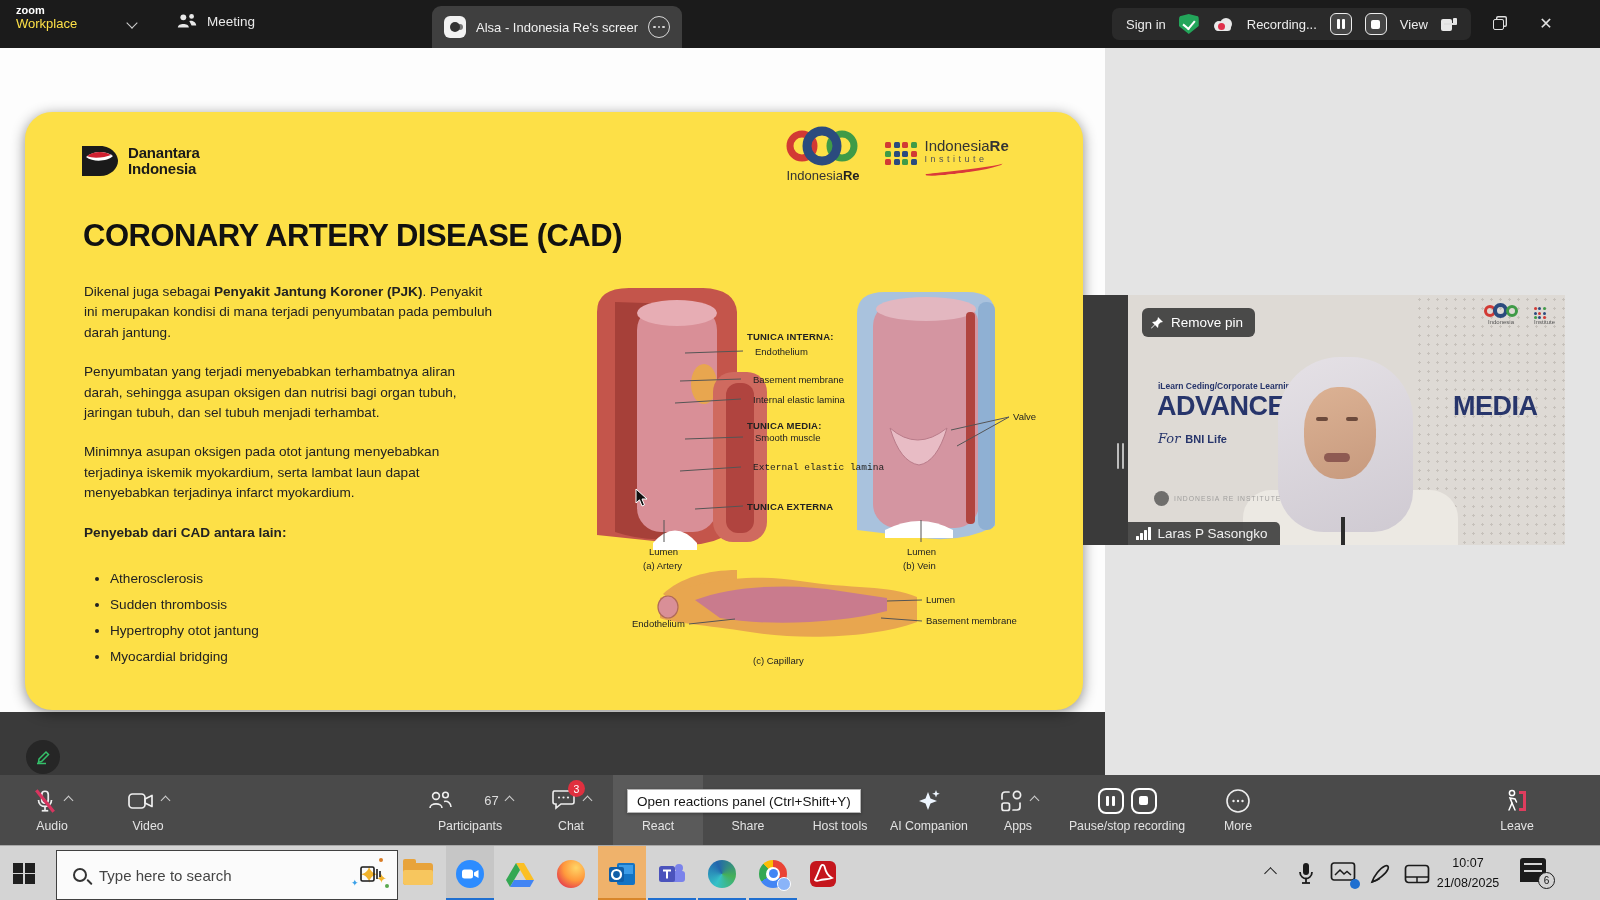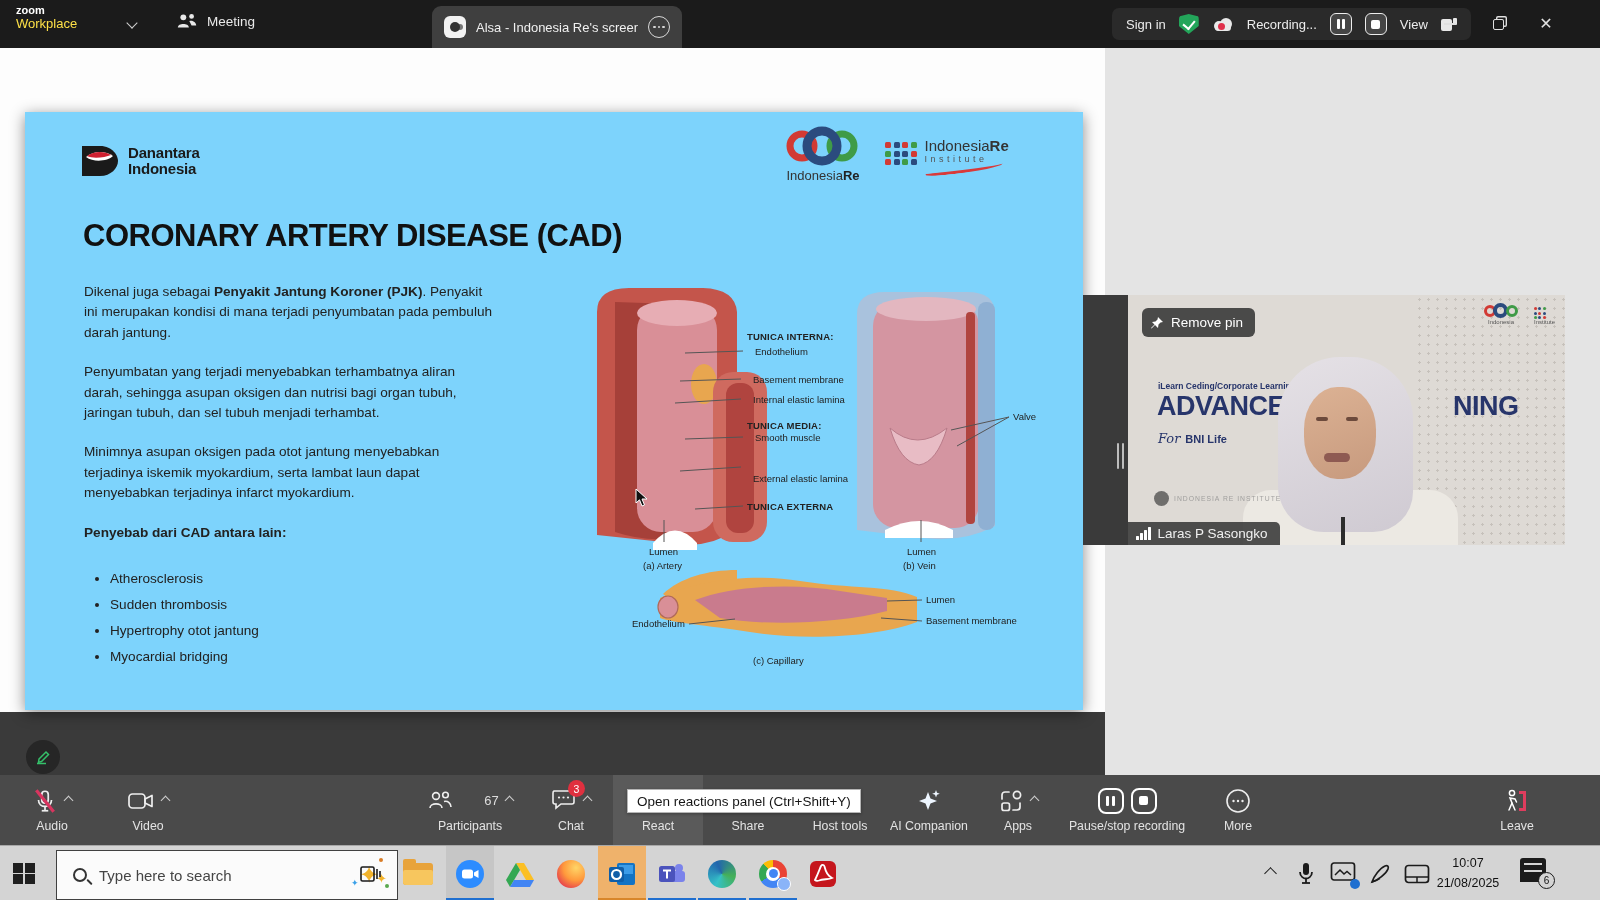--- a/index.html
+++ b/index.html
@@ -41,21 +41,21 @@
 
   
   #share-bg { position:absolute; left:0; top:48px; width:1105px; height:727px; background:#fdfdfd; }
   #right-bg { position:absolute; left:1105px; top:48px; width:495px; height:727px; background:#e4e4e4; }
   #dark-band { position:absolute; left:0; top:712px; width:1105px; height:63px; background:#3a3a3a; }
   #annotate-btn { position:absolute; left:26px; top:740px; width:34px; height:34px; border-radius:50%; background:#262626; display:flex; align-items:center; justify-content:center; }
   #divider-strip { position:absolute; left:1083px; top:295px; width:45px; height:250px; background:#3a3a3a; }
   #divider-handle { position:absolute; left:34px; top:148px; display:flex; gap:3px; }
   #divider-handle i { width:2px; height:26px; background:#bdbdbd; border-radius:1px; }
 
-  #slide { position:absolute; left:25px; top:112px; width:1058px; height:598px; background:#7dd3fc; box-shadow:0 3px 14px rgba(0,0,0,.45); }
+  #slide { position:absolute; left:25px; top:112px; width:1058px; height:598px; background:#fde047; box-shadow:0 3px 14px rgba(0,0,0,.45);border-radius:27px; }
   .dn-logo { position:absolute; left:55px; top:32px; display:flex; align-items:center; gap:8px; }
   .dn-text { font-size:15px; font-weight:bold; color:#1a1a1a; line-height:1.05; letter-spacing:-.2px; }
   .slide-title { position:absolute; left:58px; top:106px; font-size:31px; font-weight:bold; letter-spacing:-.5px; color:#111; }
   .slide-col { position:absolute; left:59px; top:170px; width:412px; font-size:13.6px; color:#222; line-height:1.5; }
   .slide-col p { margin-bottom:19px; }
   .causes { font-weight:bold; margin-top:4px; }
   .slide-col ul { margin-top:26px; padding-left:26px; }
   .slide-col li { margin-bottom:5.5px; }
 
   .ringlogo { display:flex; flex-direction:column; align-items:center; }
@@ -322,21 +322,21 @@
           <line x1="337" y1="341" x2="296" y2="338"></line>
           <line x1="104" y1="344" x2="150" y2="339"></line>
         </g>
       </svg>
       <span class="dlabel hdr" style="left:162px; top:51px;">TUNICA INTERNA:</span>
       <span class="dlabel" style="left:170px; top:66px;">Endothelium</span>
       <span class="dlabel" style="left:168px; top:94px;">Basement membrane</span>
       <span class="dlabel" style="left:168px; top:114px;">Internal elastic lamina</span>
       <span class="dlabel hdr" style="left:162px; top:140px;">TUNICA MEDIA:</span>
       <span class="dlabel" style="left:170px; top:152px;">Smooth muscle</span>
-      <span class="dlabel" style="left:168px; top:193px;">External elastic lamina</span>
+      <span class="dlabel" style="left:168px; top:182px;font-family:Liberation Mono, monospace;">External elastic lamina</span>
       <span class="dlabel hdr" style="left:162px; top:221px;">TUNICA EXTERNA</span>
       <span class="dlabel" style="left:428px; top:131px;">Valve</span>
       <span class="dlabel" style="left:64px; top:266px;">Lumen</span>
       <span class="dlabel" style="left:58px; top:280px;">(a) Artery</span>
       <span class="dlabel" style="left:322px; top:266px;">Lumen</span>
       <span class="dlabel" style="left:318px; top:280px;">(b) Vein</span>
       <span class="dlabel" style="left:341px; top:314px;">Lumen</span>
       <span class="dlabel" style="left:341px; top:335px;">Basement membrane</span>
       <span class="dlabel" style="left:47px; top:338px;">Endothelium</span>
       <span class="dlabel" style="left:168px; top:375px;">(c) Capillary</span>
@@ -377,21 +377,21 @@
           <i style="background:#3f9b47"></i>
             <i style="background:#2b4b7e"></i>
             <i style="background:#d23a34"></i>
         </div>
         <div class="mini-cap">Institute</div>
       </div>
     </div>
 
     <div class="vt-program">iLearn Ceding/Corporate Learning Program</div>
     <div class="vt-title-l">ADVANCE MEDICA</div>
-    <div class="vt-title-r">NING</div>
+    <div class="vt-title-r">MEDIA</div>
     <div class="vt-for">
       <span class="script">For</span><b>BNI Life</b>
     </div>
 
     <div class="person" style="left:115px; top:195px; width:215px; height:60px; background:#ece9e3; border-radius:28px 28px 0 0;"></div>
     <div class="person" style="left:150px; top:62px; width:135px; height:175px; background:linear-gradient(160deg,#e5e1e6,#cfcad2); border-radius:62px 62px 40px 46px;"></div>
     <div class="person" style="left:176px; top:92px; width:72px; height:92px; background:linear-gradient(160deg,#dcb294,#c79a7e); border-radius:46%;"></div>
     <div class="person" style="left:196px; top:158px; width:26px; height:9px; background:#8e5a52; border-radius:5px;"></div>
     <div class="person" style="left:188px; top:122px; width:12px; height:4px; background:#6c4a3c; border-radius:2px;"></div>
     <div class="person" style="left:218px; top:122px; width:12px; height:4px; background:#6c4a3c; border-radius:2px;"></div>

